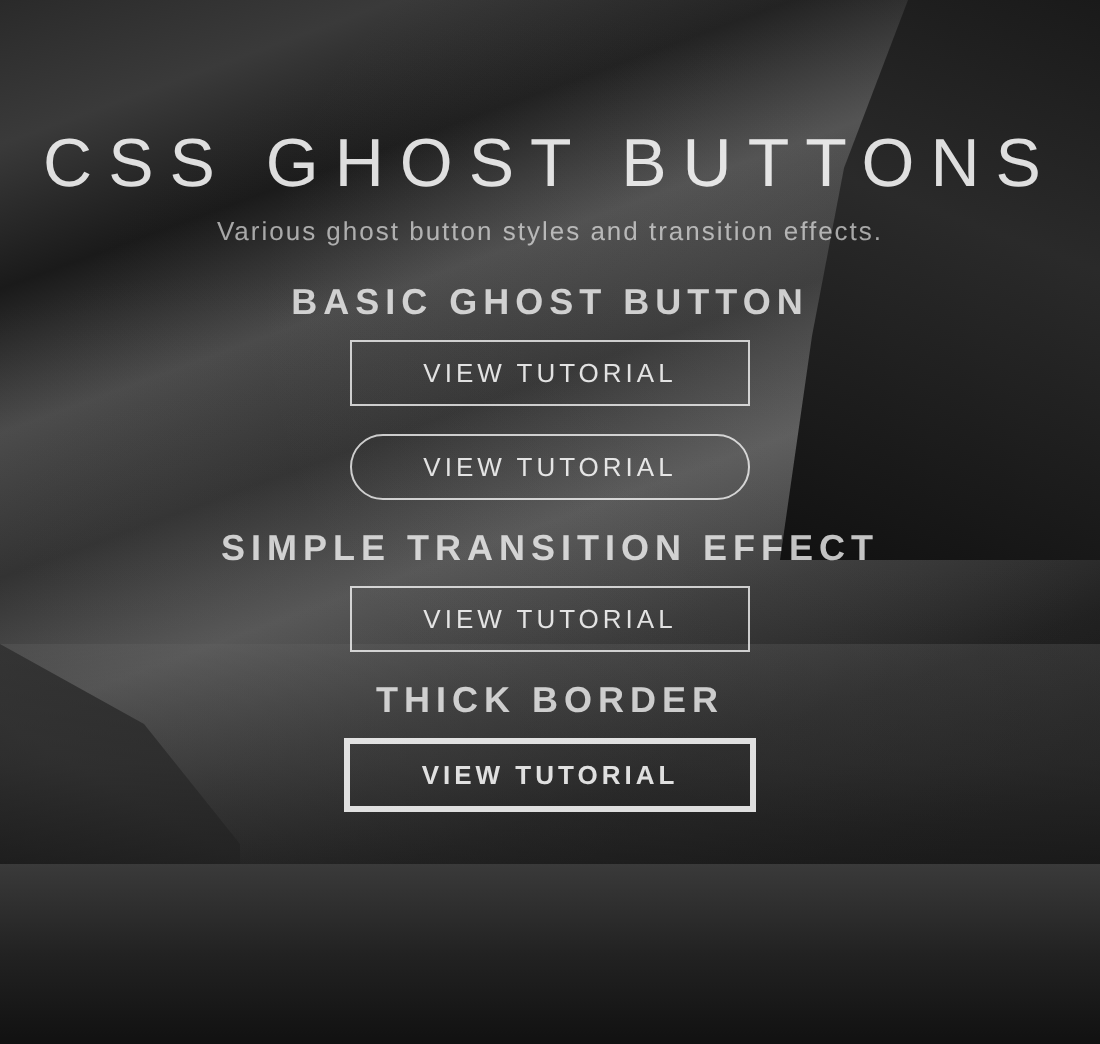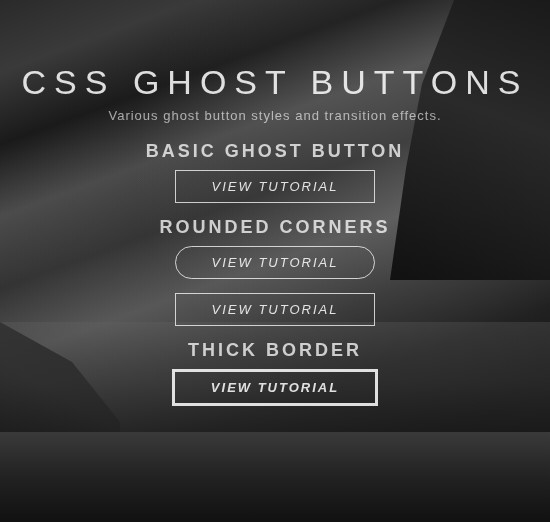--- a/index.html
+++ b/index.html
@@ -139,21 +139,20 @@
       color: rgba(255,255,255,0.85);
       border: 1px solid rgba(255,255,255,0.75);
       padding: 8px 36px;
       font-size: 13px;
       letter-spacing: 2px;
       text-transform: uppercase;
       cursor: pointer;
       transition: all 0.3s ease;
       font-family: 'Arial', sans-serif;
       min-width: 160px;
-      font-style: italic;
     }
 
     .ghost-btn.rounded {
       border-radius: 25px;
     }
 
     .ghost-btn.thick {
       border: 3px solid rgba(255,255,255,0.85);
       font-weight: bold;
     }
@@ -176,25 +175,25 @@
   <div class="content">
     <h1 class="main-title">CSS GHOST BUTTONS</h1>
     <p class="subtitle">Various ghost button styles and transition effects.</p>
 
     <div class="section">
       <div class="section-title">BASIC GHOST BUTTON</div>
       <button class="ghost-btn">View Tutorial</button>
     </div>
 
     <div class="section">
-      <div class="section-title">ROUNDED CORNERS</div>
       <button class="ghost-btn rounded">View Tutorial</button>
     </div>
 
     <div class="section">
+      <div class="section-title">SIMPLE TRANSITION EFFECT</div>
       <button class="ghost-btn">View Tutorial</button>
     </div>
 
     <div class="section">
       <div class="section-title">THICK BORDER</div>
       <button class="ghost-btn thick">View Tutorial</button>
     </div>
 
   </div>
 </div>

